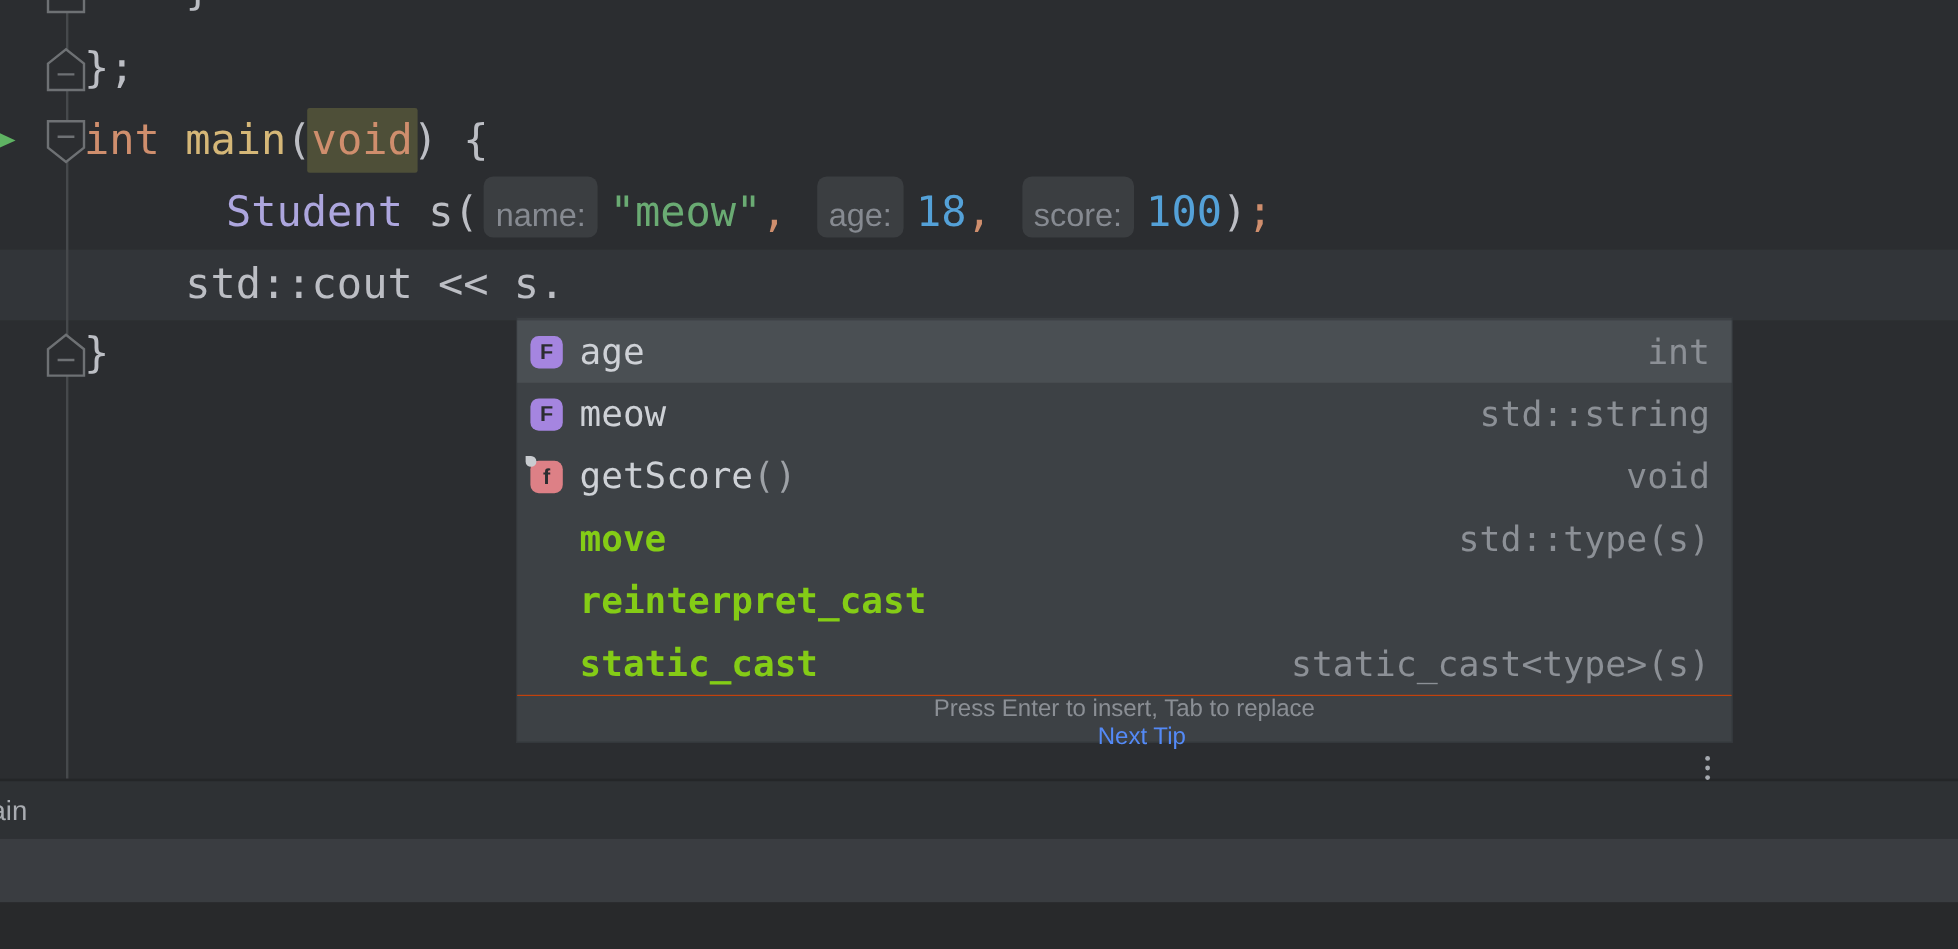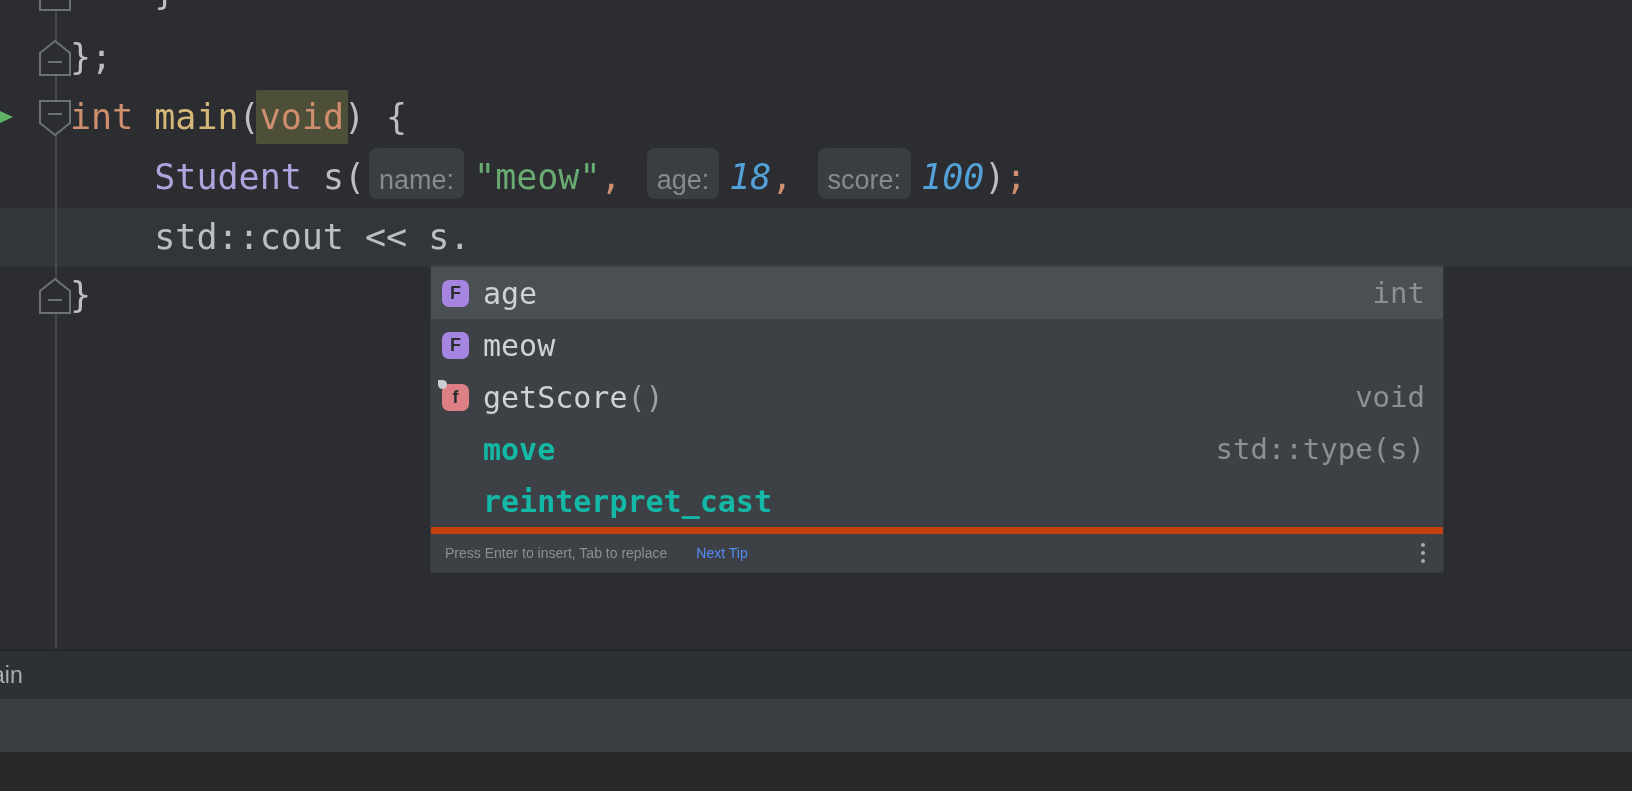--- a/index.html
+++ b/index.html
@@ -8,46 +8,46 @@
   
   #editor{position:absolute;left:0;top:0;width:1632px;height:649px;background:var(--editor-bg);}
   #gutter-line{position:absolute;left:55px;top:0;width:2px;height:649px;background:var(--gutter-line);}
   .fold-marker{position:absolute;left:38px;width:34px;height:38px;}
   #current-line{position:absolute;left:0;top:208px;width:1632px;height:59px;background:var(--current-line);}
   .code-line{position:absolute;left:70px;height:60px;line-height:60px;white-space:pre;
              font-family:"DejaVu Sans Mono","Liberation Mono",monospace;font-size:35px;color:var(--plain);}
   .tok-plain{color:var(--plain);}
   .tok-kw{color:var(--kw);}
   .tok-fn{color:var(--fn);}
-  .tok-cls{color:var(--cls);}
+  .tok-cls{color:var(--cls);margin-left:34px;}
   .tok-str{color:var(--str);}
-  .tok-num{color:var(--num);font-style:italic;}
+  .tok-num{color:var(--num);}
   .tok-kw-sel{color:var(--kw);background:var(--sel-bg);padding:7px 4px;margin:0 -4px;border-radius:2px;}
   .tok-hint{display:inline-block;font-family:"Liberation Sans",sans-serif;font-size:27px;
             color:var(--hint-text);background:var(--hint-bg);border-radius:8px;
             padding:17px 10px 3px 10px;margin:0 10px 0 4px;line-height:normal;}
   #run-arrow{position:absolute;left:-9px;top:107px;width:24px;height:20px;}
   
   #popup{position:absolute;left:430px;top:264px;width:1014px;background:var(--popup-bg);
          border:1px solid #34373b;box-sizing:border-box;padding-top:2px;z-index:5;}
   .pp-row{display:flex;align-items:center;height:52px;padding:0 18px 0 11px;
           font-family:"DejaVu Sans Mono","Liberation Mono",monospace;}
   .pp-row.selected{background:var(--popup-sel);}
   .pp-icon{width:27px;height:27px;border-radius:7px;margin-right:14px;flex:0 0 27px;position:relative;
            display:flex;align-items:center;justify-content:center;
            font-family:"Liberation Sans",sans-serif;font-size:18px;font-weight:bold;color:#2b2d30;}
   .pp-icon.none{background:transparent;}
   .pp-icon .overlay{position:absolute;left:-4px;top:-4px;width:9px;height:9px;background:#c9ccd0;
                     border-radius:0 50% 50% 50%;}
   .pp-label{font-size:30px;color:var(--popup-label);white-space:pre;}
-  .pp-label.bold{font-weight:bold;color:#14b8a6;}
+  .pp-label.bold{font-weight:bold;color:#84cc16;}
   .pp-suffix{font-size:30px;color:#9da1a6;}
   .pp-type{margin-left:auto;font-size:29px;color:var(--popup-type);white-space:pre;}
-  #pp-footer{display:flex;align-items:center;height:38px;border-top:7px solid #c2410c;
-             padding:0 14px;font-size:14px;color:var(--footer-text);}
+  #pp-footer{display:flex;align-items:center;height:38px;border-top:1px solid #c2410c;
+             padding:0 14px;font-size:20px;color:var(--footer-text);flex-direction:column;}
   #pp-footer .link{color:var(--link);margin-left:29px;cursor:pointer;}
   #kebab{margin-left:auto;display:flex;flex-direction:column;gap:4px;padding:4px;cursor:pointer;}
   #kebab i{width:4px;height:4px;border-radius:50%;background:#a6aab0;display:block;}
   
   #bar-main{position:absolute;left:0;top:649px;width:1632px;height:50px;background:var(--statusbar-bg);
             border-top:2px solid #242628;box-sizing:border-box;display:flex;align-items:center;}
   #bar-main .label{margin-left:-8px;font-size:23px;color:var(--statusbar-text);}
   #band{position:absolute;left:0;top:699px;width:1632px;height:53px;background:var(--band-bg);}
   #bottom{position:absolute;left:0;top:752px;width:1632px;height:39px;background:var(--bottom-bg);}
 </style>
@@ -99,38 +99,44 @@
             <span>F</span>
           </span>
           <span class="pp-label">age</span>
           <span class="pp-type">int</span>
         </div>
         <div class="pp-row">
           <span class="pp-icon field" style="background: rgb(165, 133, 224);">
             <span>F</span>
           </span>
           <span class="pp-label">meow</span>
+          <span class="pp-type">std::string</span>
         </div>
         <div class="pp-row">
           <span class="pp-icon method" style="background: rgb(221, 128, 134);">
             <span class="overlay"></span>
             <span>f</span>
           </span>
           <span class="pp-label">getScore</span>
           <span class="pp-suffix">()</span>
           <span class="pp-type">void</span>
         </div>
         <div class="pp-row">
           <span class="pp-icon none"></span>
           <span class="pp-label bold">move</span>
           <span class="pp-type">std::type(s)</span>
         </div>
         <div class="pp-row">
           <span class="pp-icon none"></span>
           <span class="pp-label bold">reinterpret_cast</span>
+        </div>
+        <div class="pp-row">
+          <span class="pp-icon none"></span>
+          <span class="pp-label bold">static_cast</span>
+          <span class="pp-type">static_cast&lt;type&gt;(s)</span>
         </div>
       </div>
     <div id="pp-footer">
       <span>Press Enter to insert, Tab to replace</span>
       <span class="link">Next Tip</span>
       <span id="kebab">
           <i></i>
           <i></i>
           <i></i>
         </span>

